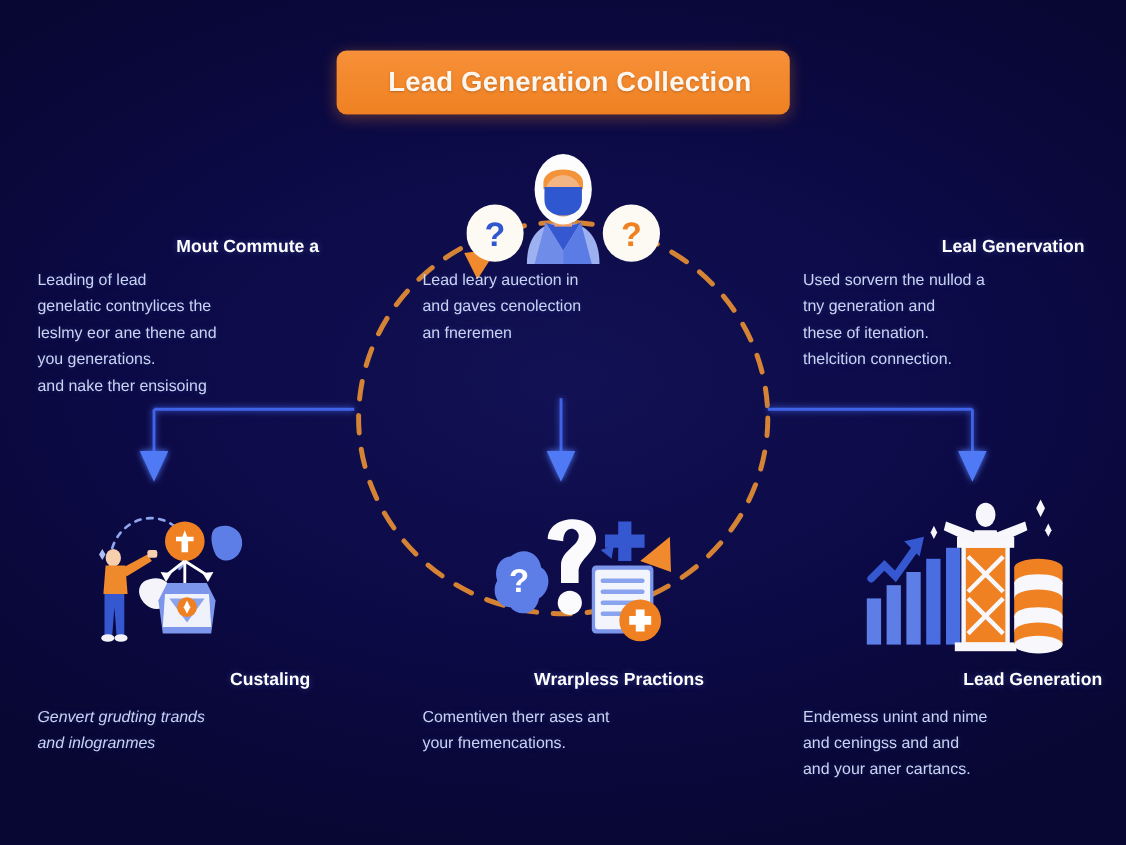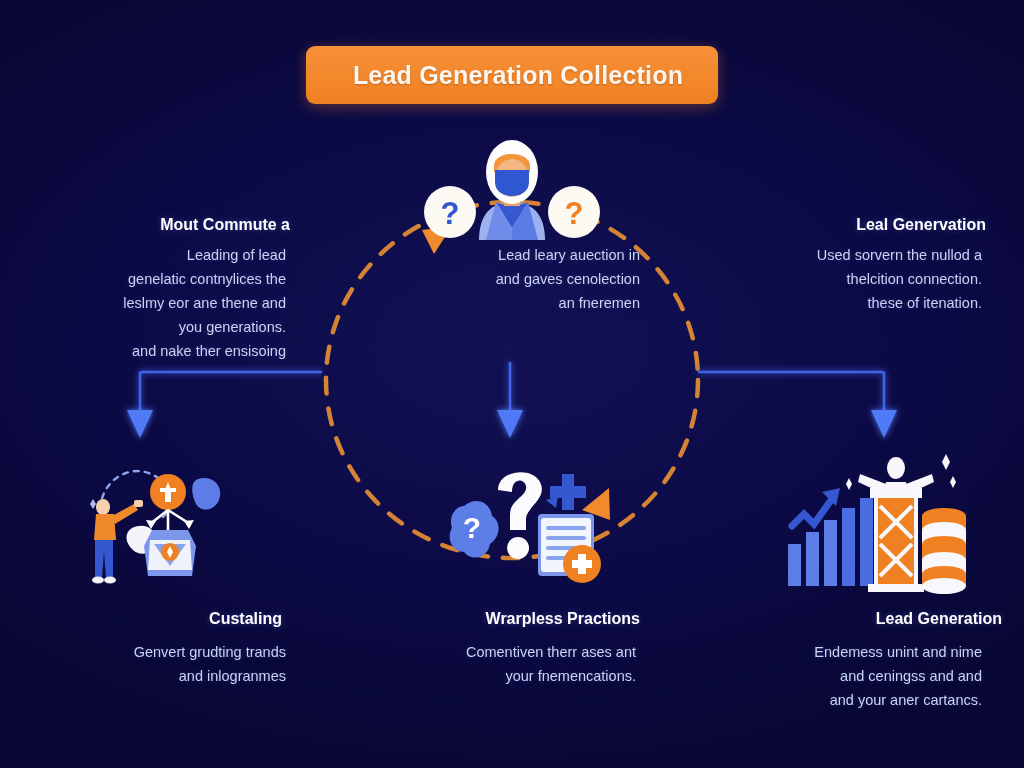--- a/index.html
+++ b/index.html
@@ -53,40 +53,40 @@
     width: 260px;
     text-align: right;
     color: #ffffff;
     font-size: 16px;
     font-weight: bold;
     text-shadow: 0 0 7px rgba(120,150,255,0.35);
   }
   .col-body {
     position: absolute;
     width: 252px;
-    text-align: right;
+    text-align: left;
     color: #c9d3f2;
     font-size: 14.5px;
     line-height: 24px;
     text-shadow: 0 0 6px rgba(90,120,220,0.30);
   }
   .col-body span { display: block; }
 
   
   #head-left  { left: 30px;  top: 216px; }
   #body-left  { left: 34px;  top: 243px; }
 
   #head-right { left: 726px; top: 216px; }
   #body-right { left: 730px; top: 243px; }
 
   #body-center { left: 384px; top: 243px; width: 256px; }
 
   
   #head-b-left   { left: 22px;  top: 610px; }
-  #body-b-left   { left: 34px;  top: 640px; }
+  #body-b-left   { left: 34px;  top: 640px; font-style: italic; }
   #head-b-center { left: 380px; top: 610px; }
   #body-b-center { left: 384px; top: 640px; }
   #head-b-right  { left: 742px; top: 610px; }
   #body-b-right  { left: 730px; top: 640px; }
 
   
   #dashed-cycle {
     position: absolute;
     left: 310px;
     top: 190px;
@@ -193,22 +193,23 @@
 
   <div class="col-body" id="body-center">
     <span>Lead leary auection in</span>
     <span>and gaves cenolection</span>
     <span>an fneremen</span>
   </div>
 
   <div class="col-head" id="head-right">Leal Genervation</div>
   <div class="col-body" id="body-right">
     <span>Used sorvern the nullod a</span>
+    <span>tny generation and</span>
+    <span>these of itenation.</span>
     <span>thelcition connection.</span>
-    <span>these of itenation.</span>
   </div>
 
   <div class="icon-slot" id="icon-bl">
     <svg viewBox="0 0 180 148" width="180" height="148">
 
       <path d="M28,68 C24,26 62,8 86,26 C104,40 100,58 90,66" fill="none" stroke="#8fa6ee" stroke-width="2.4" stroke-dasharray="5 6" stroke-linecap="round"></path>
 
       <path d="M18,52 l3,-5 l3,5 l-3,5 Z" fill="#aebdf2"></path>
 
       <ellipse cx="31" cy="55" rx="7" ry="8" fill="#f5cfae"></ellipse>

